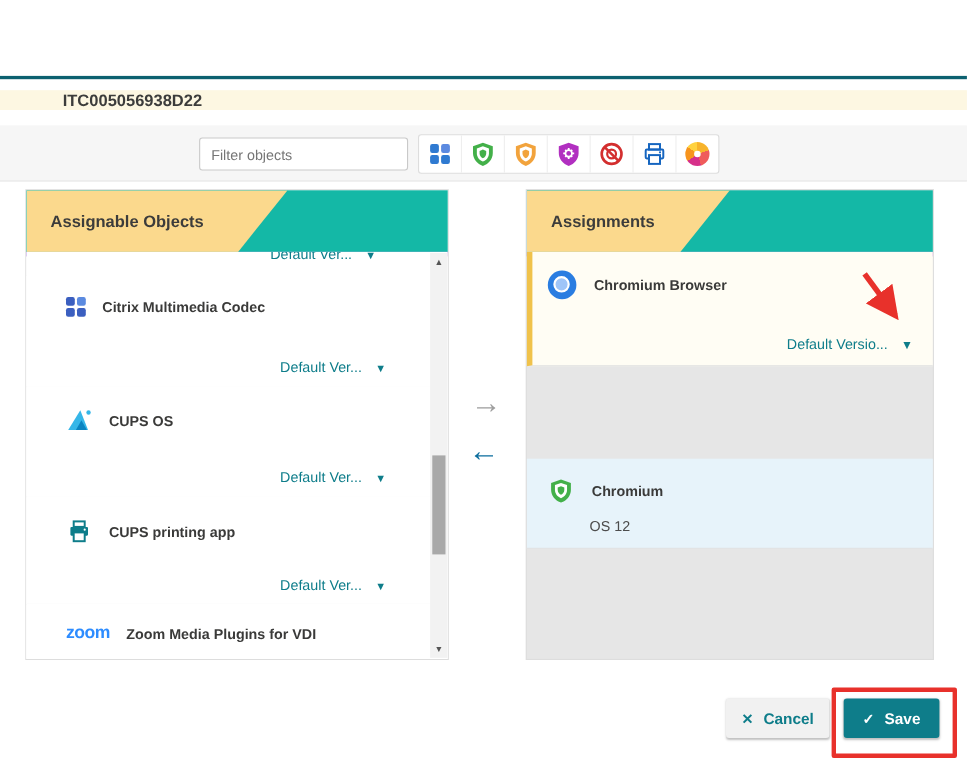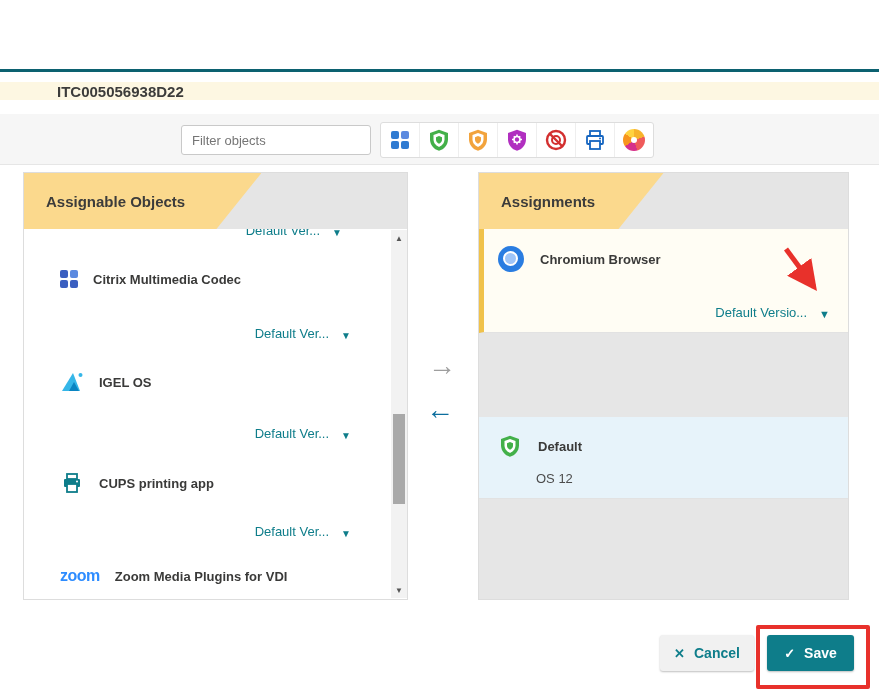--- a/index.html
+++ b/index.html
@@ -28,21 +28,21 @@
   .pinwheel{width:22px;height:22px;border-radius:50%;background:conic-gradient(#f7b32b 0 20%,#ef5b5b 20% 45%,#d6308a 45% 65%,#f7941d 65% 85%,#ffd23f 85% 100%);position:relative;}
   .pinwheel::after{content:"";position:absolute;left:8px;top:8px;width:6px;height:6px;border-radius:50%;background:#fff;}
   .chromium-ball{width:26px;height:26px;border-radius:50%;background:#2a7de1;position:relative;display:inline-block;}
   .chromium-ball::after{content:"";position:absolute;left:5px;top:5px;width:11px;height:11px;border-radius:50%;background:#9fc5f8;border:2.5px solid #fff;}
   .zoom-logo{font-weight:bold;color:#2d8cff;font-size:16px;letter-spacing:-0.5px;}
 
   
   .panel{position:absolute;top:172px;height:428px;box-sizing:border-box;border:1px solid #ddd;background:#fff;}
   .panel.left{left:23px;width:385px;}
   .panel.right{left:478px;width:371px;background:#e6e6e6;}
-  .panel-header{position:relative;height:56px;background:#e5e5e5;border-bottom:4px solid #d946ef;}
+  .panel-header{position:relative;height:56px;background:#14b8a6;border-bottom:4px solid #d946ef;}
   .panel-header .flag{position:absolute;left:0;top:0;bottom:0;background:#fbd98d;clip-path:polygon(0 0,100% 0,calc(100% - 45px) 100%,0 100%);}
   .panel.left .flag{width:62%;}
   .panel.right .flag{width:50%;}
   .panel-header .ptitle{position:absolute;left:22px;top:0;bottom:0;display:flex;align-items:center;font-size:15px;font-weight:bold;color:#3c3c3b;}
 
   
   .list{position:absolute;top:56px;bottom:0;left:0;right:0;overflow:hidden;background:#fff;}
   .obj-item{position:absolute;left:0;right:8px;border-bottom:1px solid #ececec;background:#fff;cursor:pointer;}
   .obj-item .row1{display:flex;align-items:center;gap:15px;padding:20px 0 0 36px;}
   .obj-item .label{font-size:13px;font-weight:bold;color:#3a3a39;}
@@ -183,21 +183,21 @@
         </span>
       </div>
 
       <div class="obj-item" style="top:122px;height:100px;">
         <div class="row1">
           <svg width="24" height="22" viewBox="0 0 24 22">
             <polygon points="2,20 13,2 20,20" fill="#35b6e8"></polygon>
             <polygon points="9,20 14,11 19,20" fill="#0a84c1"></polygon>
             <circle cx="20.5" cy="4" r="2" fill="#35b6e8"></circle>
           </svg>
-          <span class="label">IGEL OS</span>
+          <span class="label">CUPS OS</span>
         </div>
         <span class="ver-row">
           <span>Default Ver...</span>
           <span class="caret">▼</span>
         </span>
       </div>
 
       <div class="obj-item" style="top:222px;height:98px;">
         <div class="row1">
           <svg width="24" height="24" viewBox="0 0 24 24">
@@ -250,21 +250,21 @@
     </div>
 
 
     <div class="assign-item highlighted" style="top:244px;height:82px;">
       <div class="row1">
         <svg class="shield" width="24" height="24" viewBox="0 0 24 24">
           <path d="M12 1.8 L21 5 V11.2 C21 16.8 17.2 21.2 12 22.8 C6.8 21.2 3 16.8 3 11.2 V5 Z" fill="#43b049"></path>
           <path d="M12 5 L17.5 7 V11.3 C17.5 14.9 15.2 17.7 12 18.9 C8.8 17.7 6.5 14.9 6.5 11.3 V7 Z" fill="#fff"></path>
           <path d="M12 8 L15 9.2 V11.5 C15 13.5 13.8 15 12 15.8 C10.2 15 9 13.5 9 11.5 V9.2 Z" fill="#43b049"></path>
         </svg>
-        <span class="label">Default</span>
+        <span class="label">Chromium</span>
       </div>
       <span class="os">OS 12</span>
     </div>
   </div>
 
   <svg class="arrow-annotation" width="62" height="66" viewBox="0 0 62 66">
     <defs>
       <marker id="ah" markerWidth="6" markerHeight="6" refX="5" refY="3" orient="auto">
         <path d="M0,0 L6,3 L0,6 z" fill="#e8312b"></path>
       </marker>

